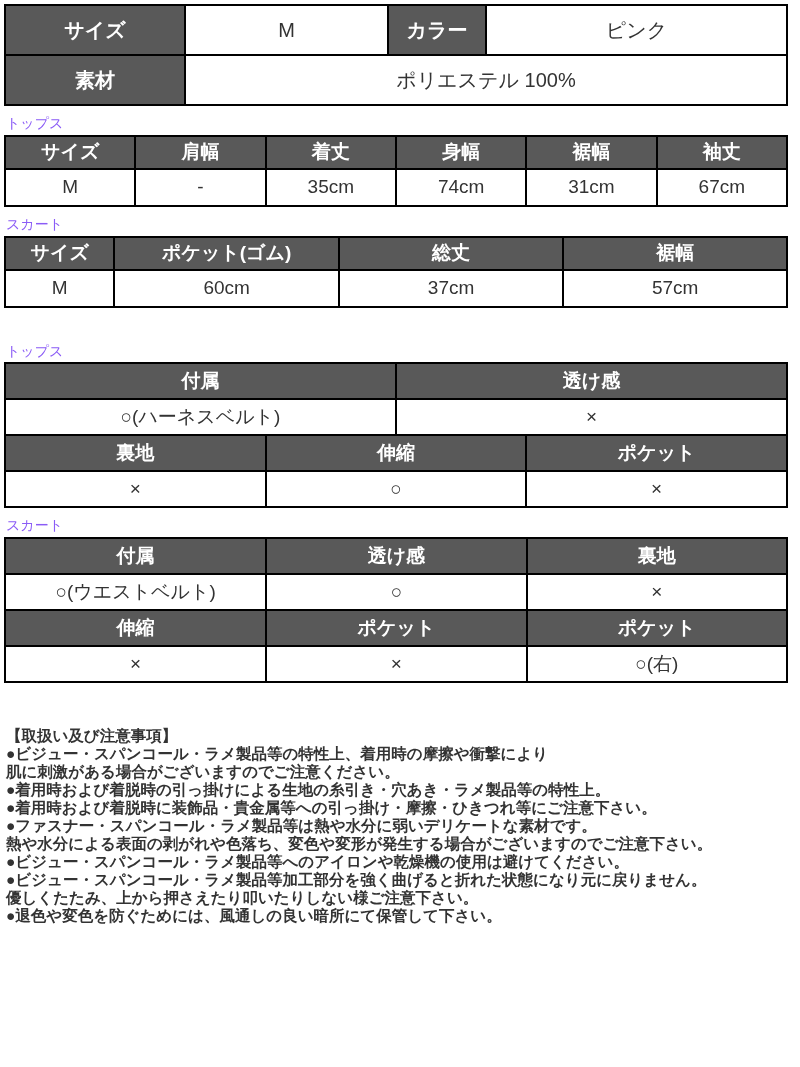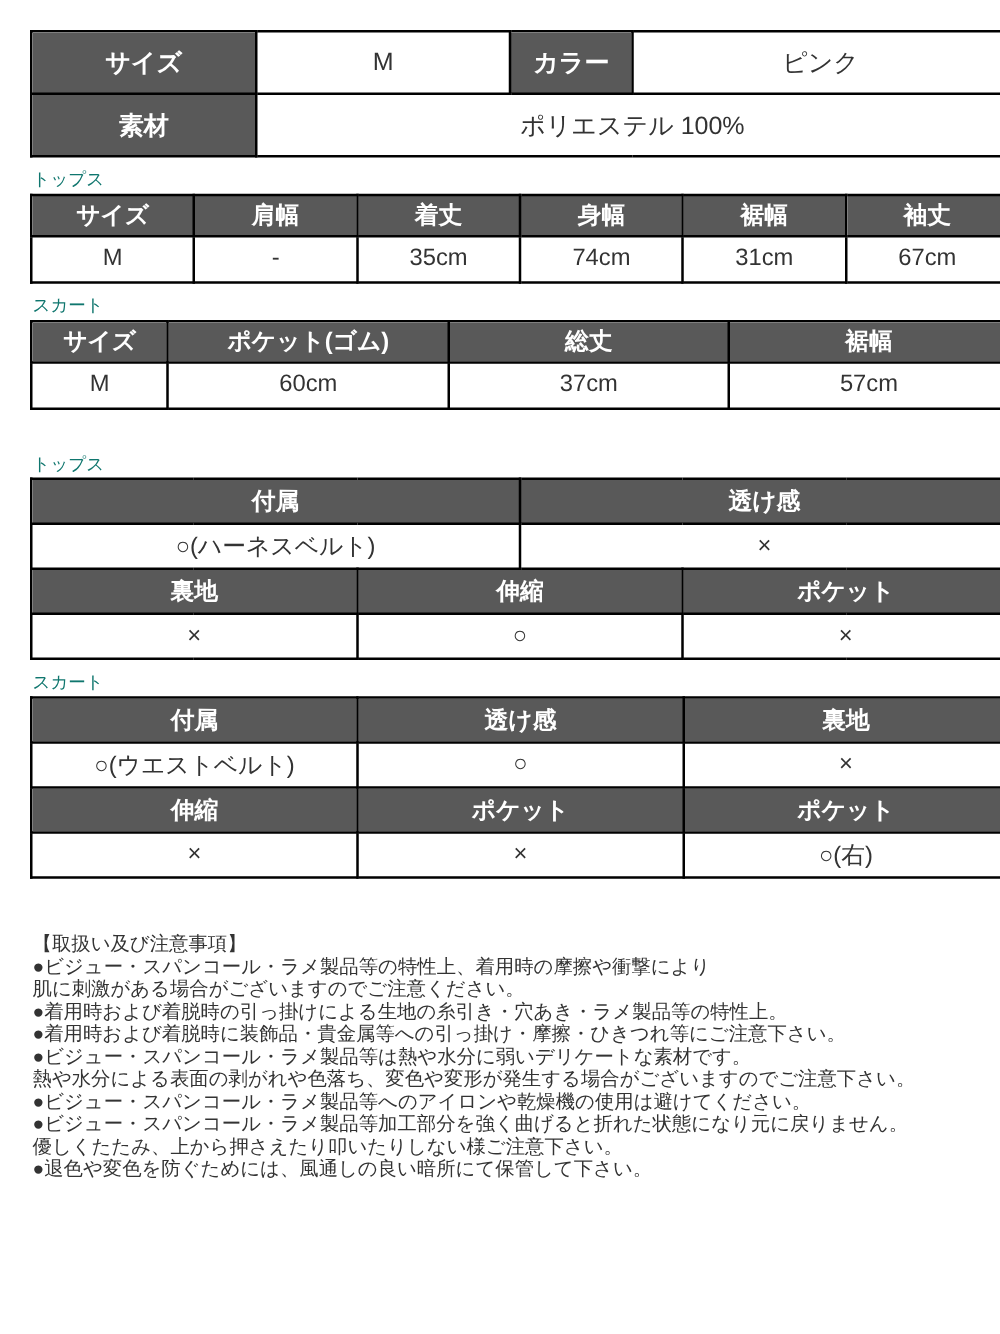--- a/index.html
+++ b/index.html
@@ -4,21 +4,21 @@
 <style>
   html, body {
     margin: 0; padding: 0;
     background: #ffffff;
     font-family: "Liberation Sans", "DejaVu Sans", sans-serif;
   }
   .page {
     width: 800px;
     height: 1067px;
     box-sizing: border-box;
-    padding: 24px;
+    padding: 4px;
     background: #ffffff;
     overflow: hidden;
   }
   table {
     border-collapse: collapse;
     table-layout: fixed;
     width: 784px;
   }
   th, td {
     border: 2px solid #000000;
@@ -40,34 +40,35 @@
     font-size: 19px;
     font-weight: normal;
   }
   .spec-table tr   { height: 50px; }
   .spec-table td   { font-size: 20px; }
   .spec-table th   { font-size: 20px; }
   .measure-table tr.hdr { height: 33px; }
   .measure-table tr.val { height: 37px; }
   .section-label {
     font-size: 14px;
-    color: #0f766e;
+    color: #8b5cf6;
     margin: 9px 0 3px 2px;
     line-height: 1.2;
   }
   .set-table { margin-top: 26px; }
   .set-table tr { height: 37px; }
   .set-table th.light-top { border-top-color: #aaaaaa; }
   .detail-table tr { height: 36px; }
   .notes {
     margin-top: 44px;
     margin-left: 2px;
     font-size: 15.5px;
     line-height: 18px;
     color: #333333;
+    font-weight: bold;
   }
   .notes p { margin: 0; padding: 0; }
 </style>
 </head>
 <body>
 
 <div class="page">
 
   <table class="spec-table">
     <colgroup>
@@ -203,21 +204,21 @@
     </tr>
   </tbody>
     </table>
 
   <div class="notes">
     <p>【取扱い及び注意事項】</p>
     <p>●ビジュー・スパンコール・ラメ製品等の特性上、着用時の摩擦や衝撃により</p>
     <p>肌に刺激がある場合がございますのでご注意ください。</p>
     <p>●着用時および着脱時の引っ掛けによる生地の糸引き・穴あき・ラメ製品等の特性上。</p>
     <p>●着用時および着脱時に装飾品・貴金属等への引っ掛け・摩擦・ひきつれ等にご注意下さい。</p>
-    <p>●ビジュー・スパンコール・ラメ製品等は熱や水分に弱いデリケートな素材です。</p>
+    <p>●ファスナー・スパンコール・ラメ製品等は熱や水分に弱いデリケートな素材です。</p>
     <p>熱や水分による表面の剥がれや色落ち、変色や変形が発生する場合がございますのでご注意下さい。</p>
     <p>●ビジュー・スパンコール・ラメ製品等へのアイロンや乾燥機の使用は避けてください。</p>
     <p>●ビジュー・スパンコール・ラメ製品等加工部分を強く曲げると折れた状態になり元に戻りません。</p>
     <p>優しくたたみ、上から押さえたり叩いたりしない様ご注意下さい。</p>
     <p>●退色や変色を防ぐためには、風通しの良い暗所にて保管して下さい。</p>
   </div>
 
 </div>
 
 </body></html>

